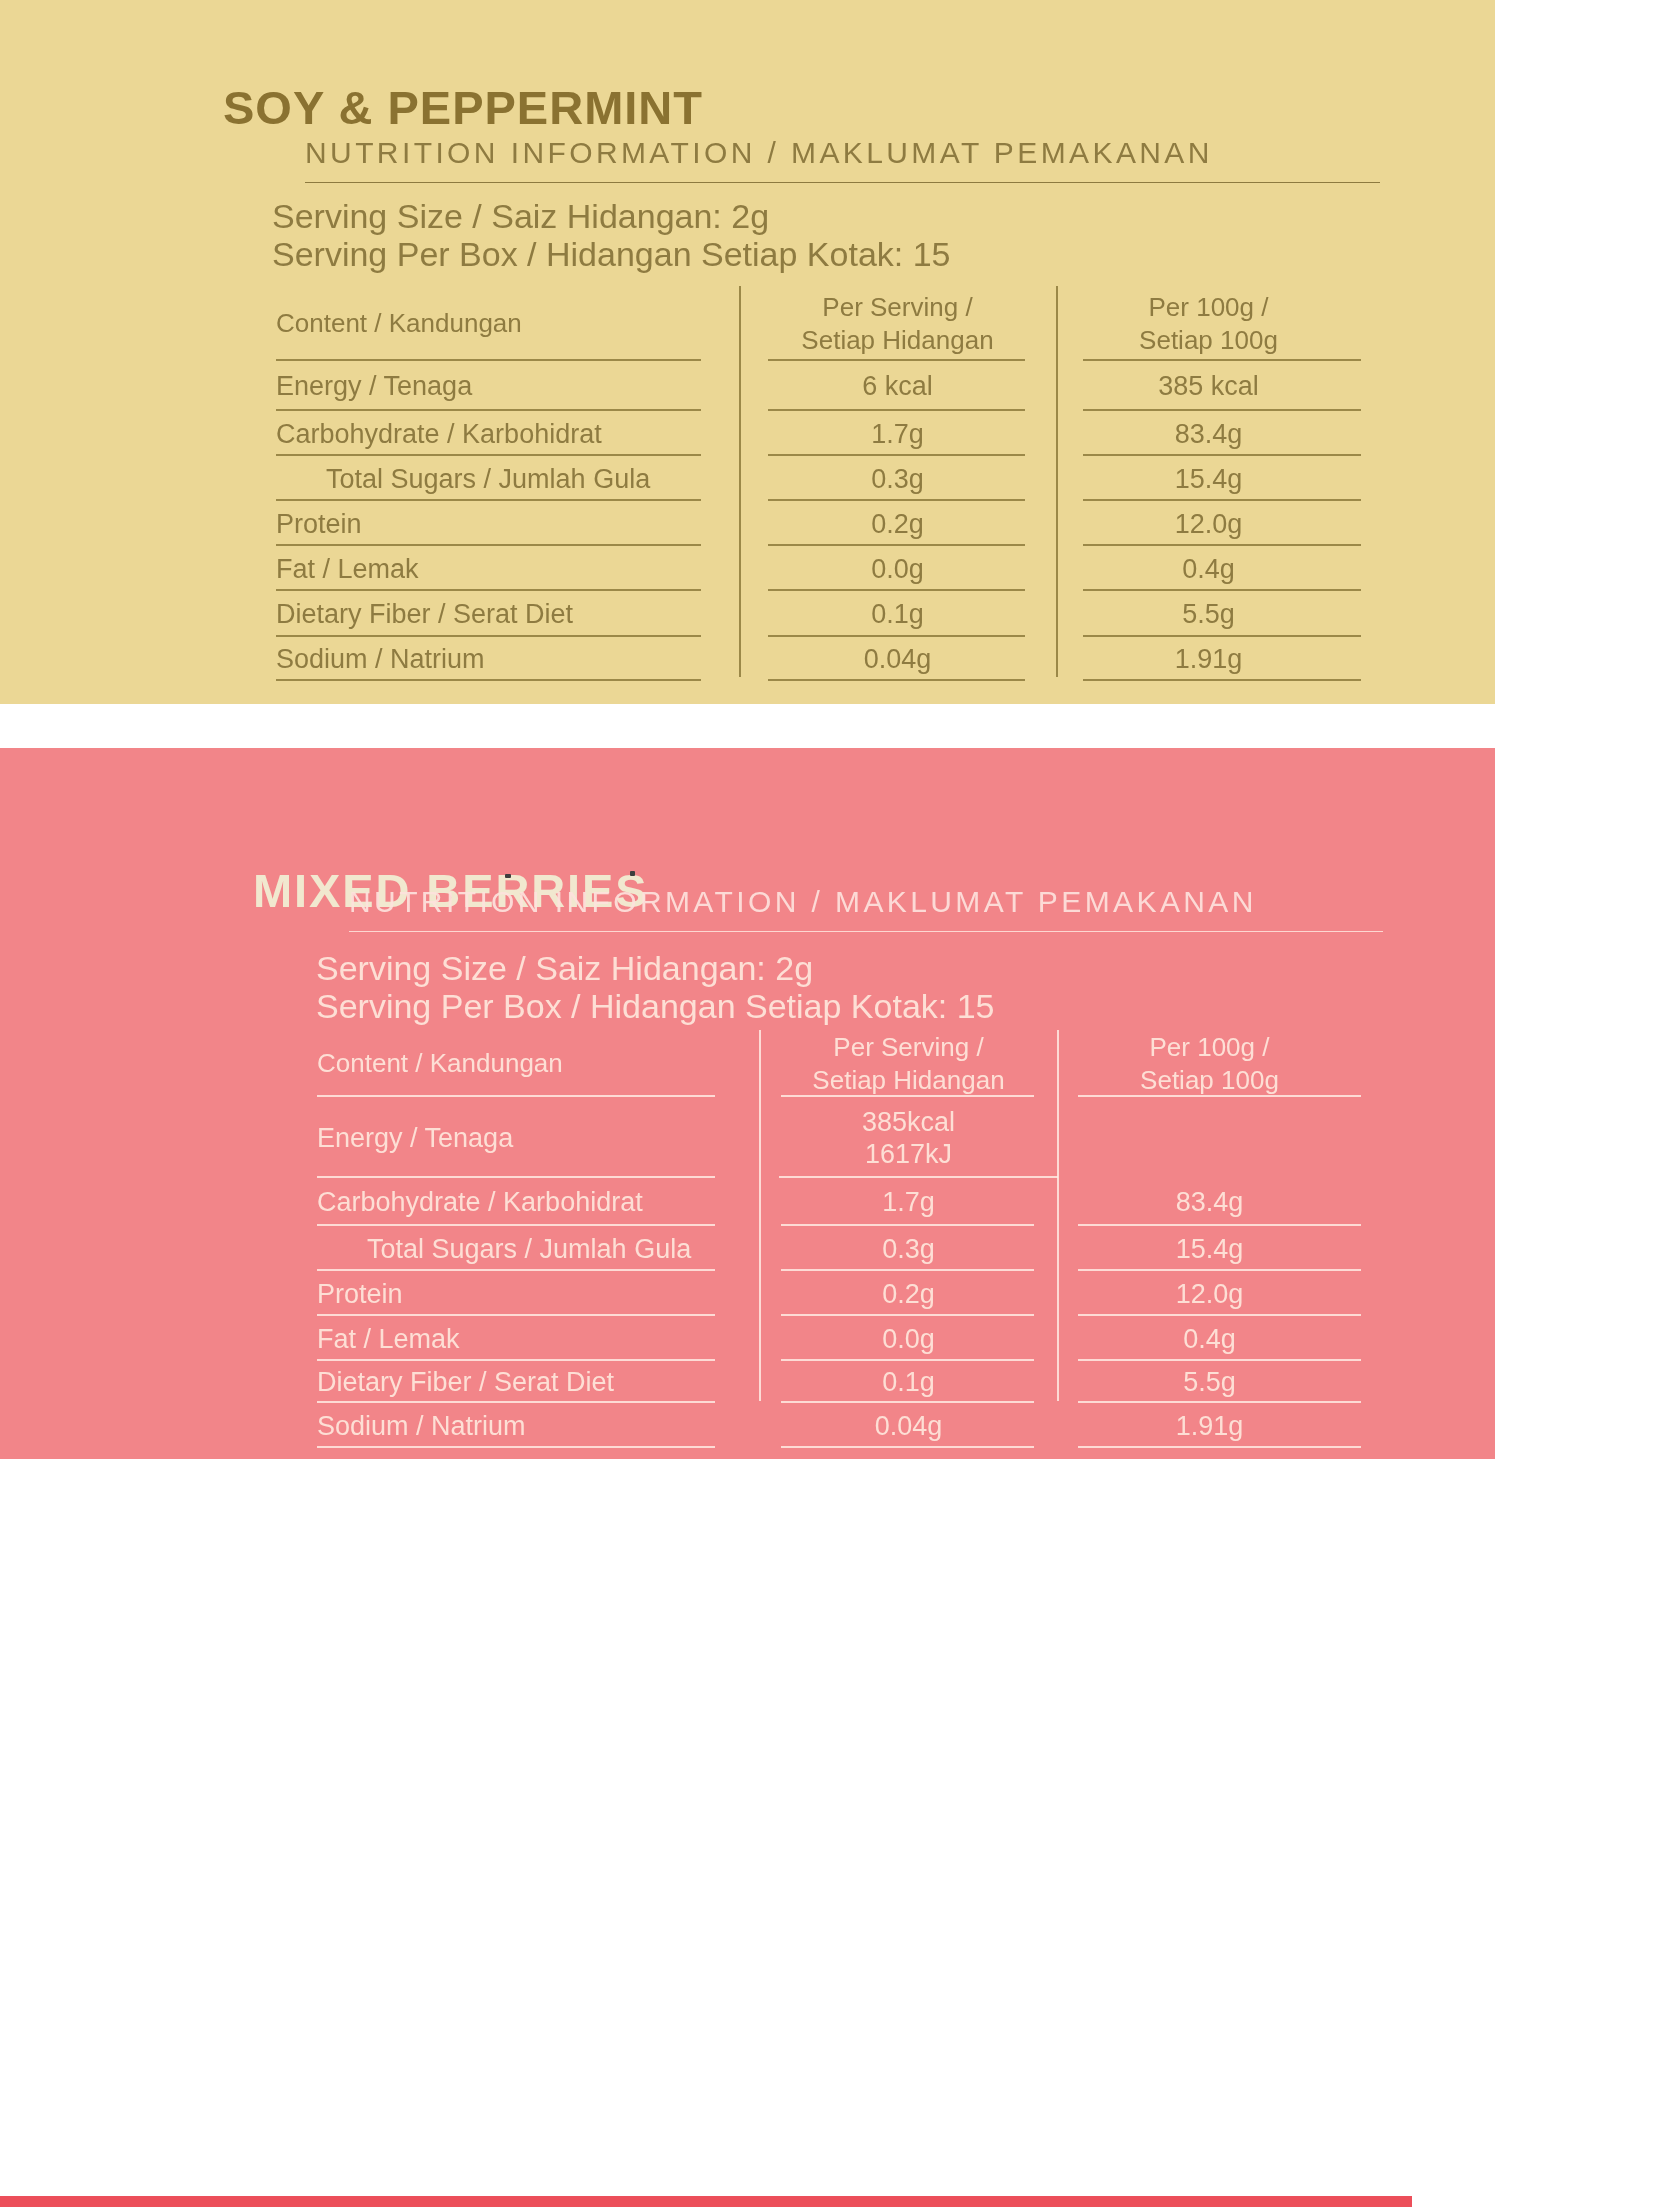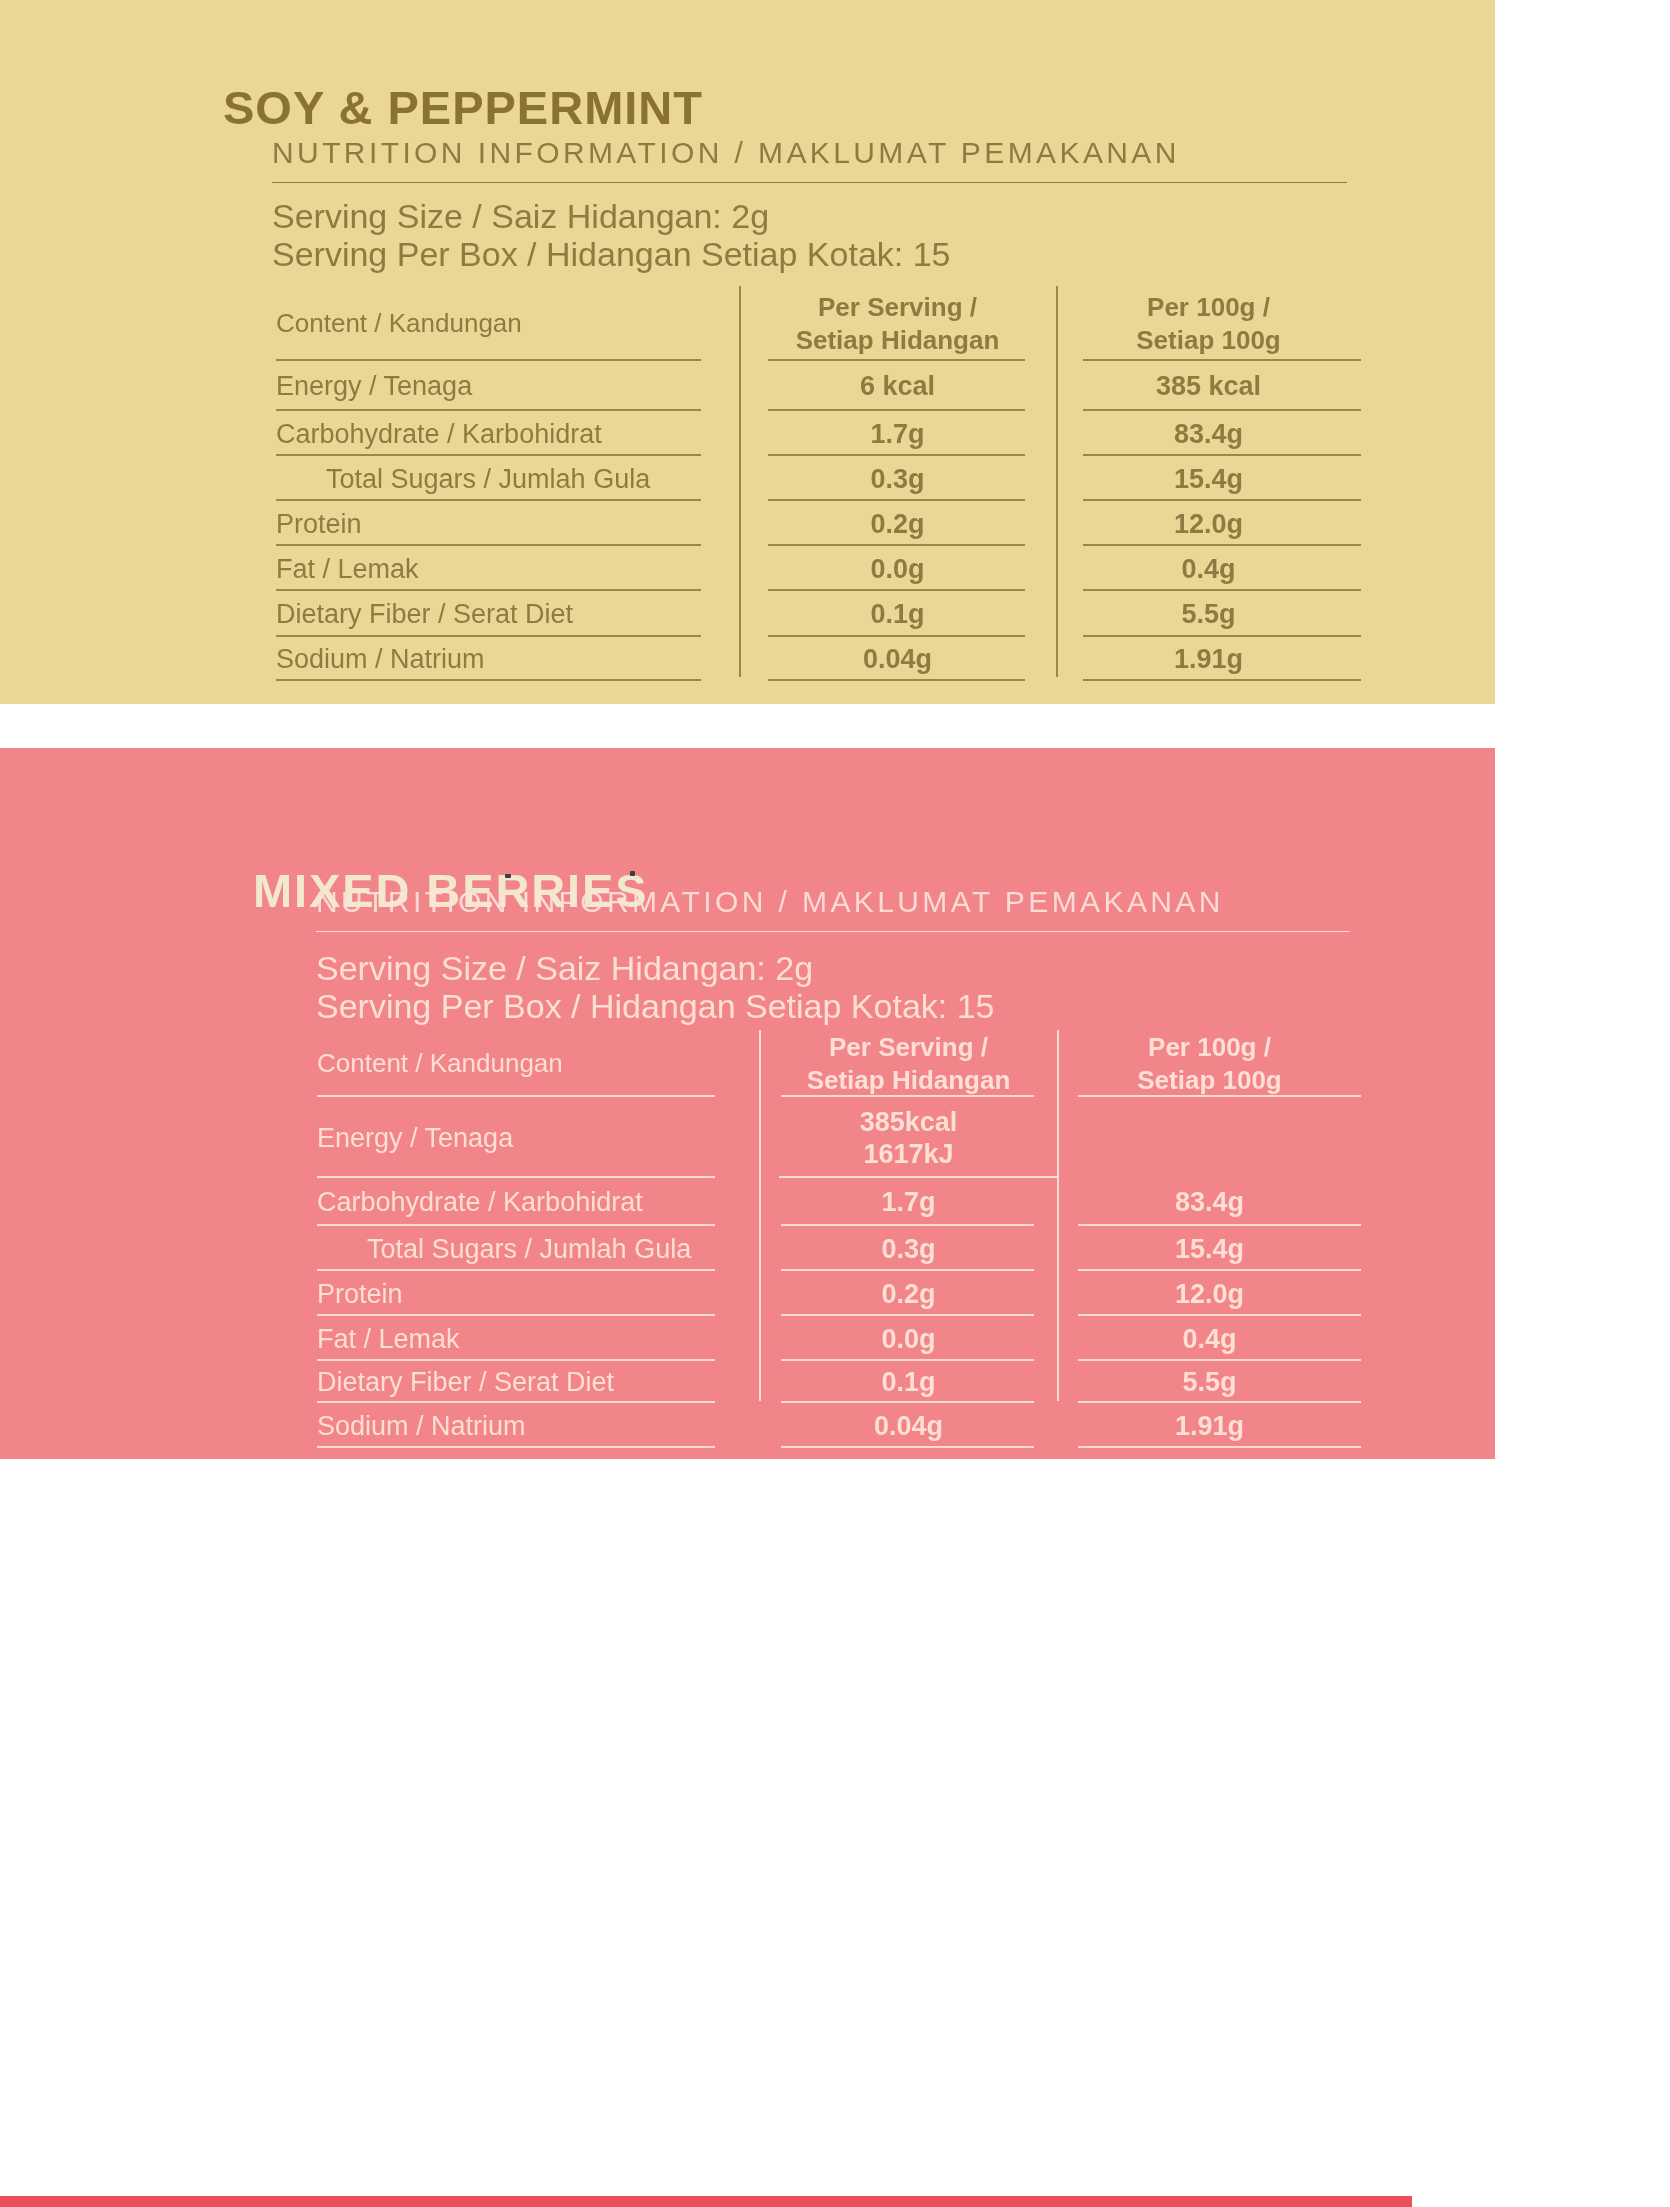--- a/index.html
+++ b/index.html
@@ -11,39 +11,39 @@
     overflow:hidden;
   }
   .panel{position:absolute;left:0;width:1670px;}
   .panel.tan{top:0;height:704px;background:#ebd795;color:#8e7b41;}
   .panel.pink{top:748px;height:711px;background:#f28589;color:rgba(255,238,227,0.85);}
 
   .title{position:absolute;font-weight:bold;font-size:47px;white-space:nowrap;}
   .tan .title{left:223px;top:49px;color:#8a7231;letter-spacing:1px;}
   .pink .title{left:253px;top:84px;color:#f1e8cf;letter-spacing:1.9px;}
 
-  .heading{position:absolute;font-size:30px;letter-spacing:3.4px;padding-bottom:11.6px;border-bottom:1.9px solid;white-space:nowrap;overflow:hidden;}
+  .heading{position:absolute;font-size:30px;letter-spacing:3.4px;padding-bottom:11.6px;border-bottom:1.9px solid;white-space:nowrap;overflow:hidden;margin-left:33px;}
   .tan .heading{left:272px;top:136px;width:1075px;border-color:#8d7a40;color:#8e7b41;}
   .pink .heading{left:316px;top:137px;width:1034px;border-color:rgba(255,235,228,0.8);color:rgba(253,226,220,0.92);}
 
   .serving{position:absolute;font-size:34px;line-height:38px;}
   .tan .serving{left:272px;top:197px;}
   .pink .serving{left:316px;top:201px;}
 
   .ntable{position:absolute;}
   .tan .ntable{left:276px;top:286px;width:1085px;}
   .pink .ntable{left:317px;top:282px;width:1043px;}
 
   .row{display:grid;position:relative;}
   .tan .row{grid-template-columns:463px 317px 305px;}
   .pink .row{grid-template-columns:442px 299px 303px;}
 
   .cell{position:relative;display:flex;flex-direction:column;justify-content:center;font-size:27px;line-height:32px;}
   .c1{align-items:flex-start;text-align:left;}
-  .c2,.c3{align-items:center;text-align:center;font-weight:bold;}
+  .c2,.c3{align-items:center;text-align:center;}
   .c1.indent{padding-left:50px;box-sizing:border-box;}
   .row.header .cell{font-size:26px;line-height:33px;}
 
   .cell::after{content:"";position:absolute;bottom:0;}
   .tan .cell::after{background:#9b8848;height:1.9px;}
   .pink .cell::after{background:rgba(255,240,232,0.8);height:1.9px;}
   .tan .c1::after{left:0;right:38px;}
   .tan .c2::after{left:29px;right:31px;}
   .tan .c3::after{left:27px;right:0;}
   .pink .c1::after{left:0;right:44px;}

